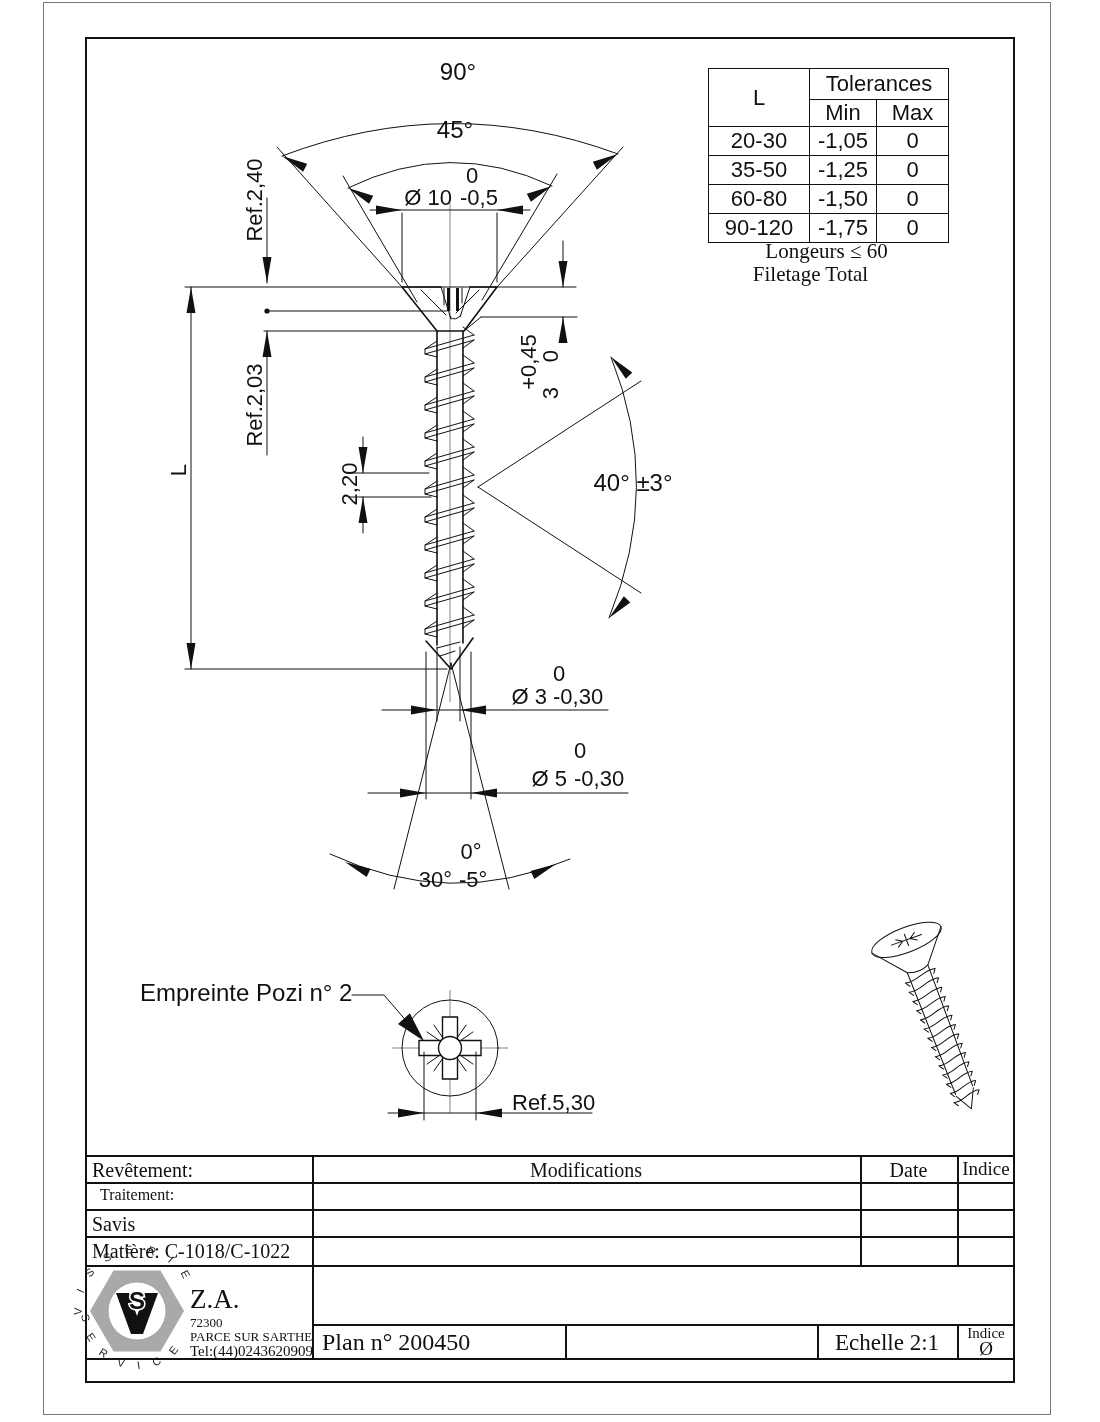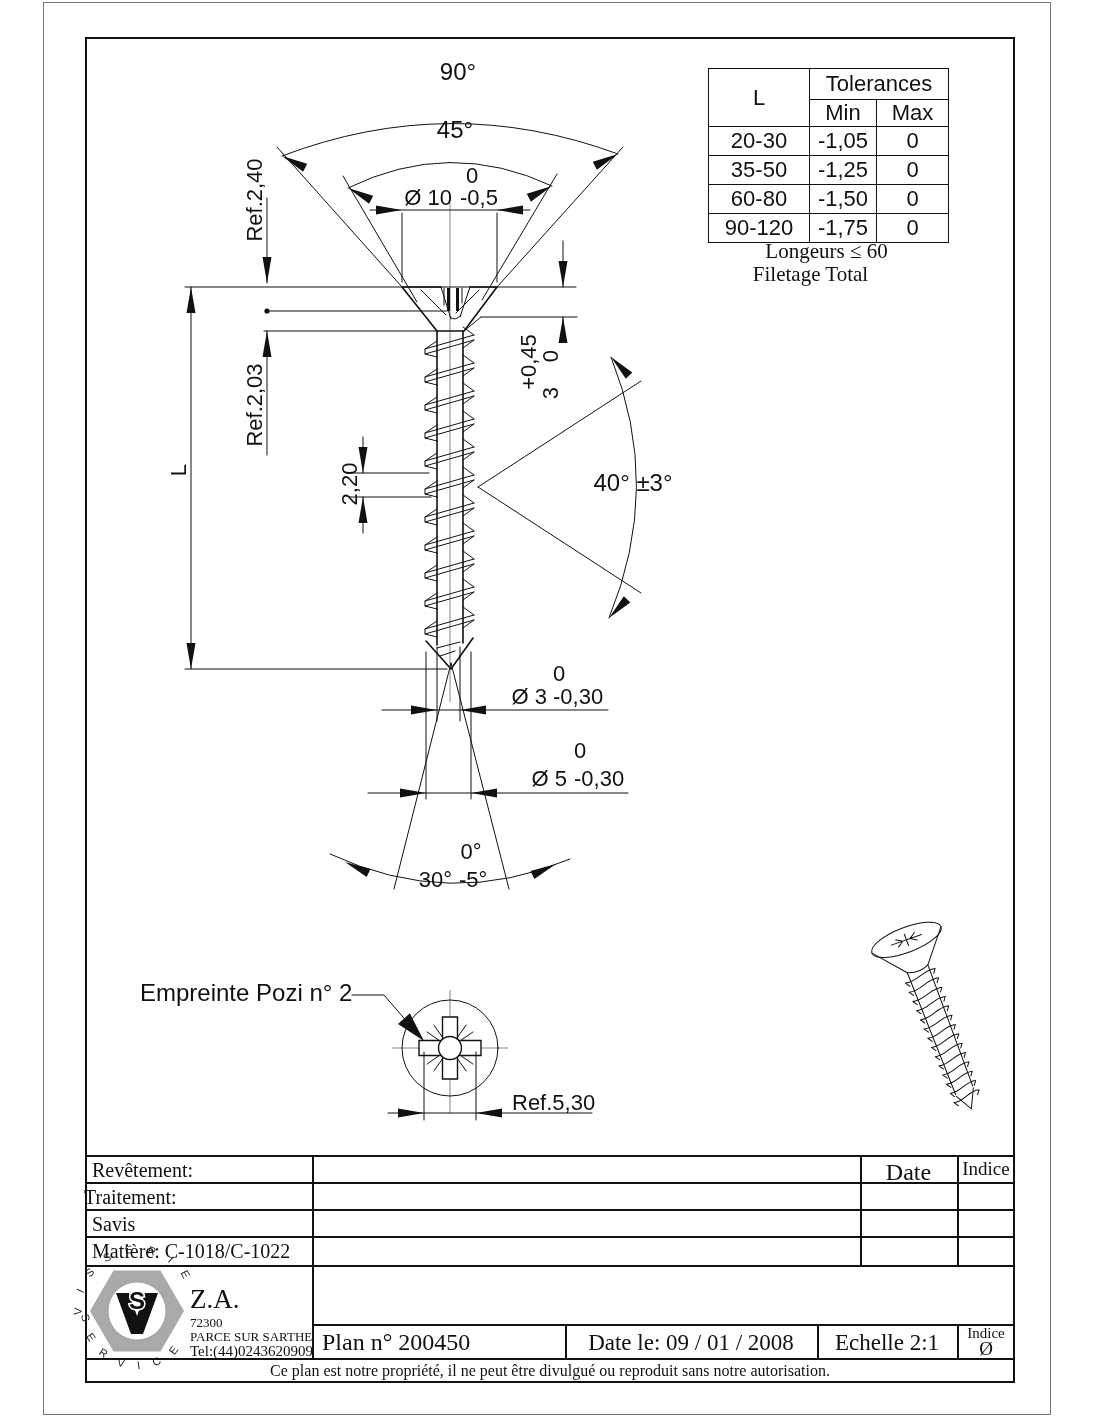--- a/index.html
+++ b/index.html
@@ -226,33 +226,32 @@
   <div class="line" style="left:85px;top:1358px;width:930px;height:2px"></div>
 
   <div class="line" style="left:312px;top:1155px;width:1.5px;height:203px"></div>
   <div class="line" style="left:860px;top:1155px;width:1.5px;height:110px"></div>
   <div class="line" style="left:957px;top:1155px;width:1.5px;height:110px"></div>
   <div class="line" style="left:565px;top:1324px;width:1.5px;height:34px"></div>
   <div class="line" style="left:817px;top:1324px;width:1.5px;height:34px"></div>
   <div class="line" style="left:957px;top:1324px;width:1.5px;height:34px"></div>
 
   <div class="tb-text" style="left:92px;top:1159px;font-size:20px">Revêtement:</div>
-  <div class="tb-text" style="left:84px;top:1186px;font-size:20px">Traitement:</div>
+  <div class="tb-text" style="left:100px;top:1186px;font-size:16px">Traitement:</div>
   <div class="tb-text" style="left:92px;top:1213px;font-size:20px">Savis</div>
   <div class="tb-text" style="left:92px;top:1240px;font-size:20px">Matière: C-1018/C-1022</div>
 
-  <div class="tb-text ctr" style="left:860px;top:1159px;width:97px;font-size:24px">Date</div>
+  <div class="tb-text ctr" style="left:312px;top:1159px;width:548px;font-size:20px">Modifications</div>
+  <div class="tb-text ctr" style="left:860px;top:1159px;width:97px;font-size:20px">Date</div>
   <div class="tb-text ctr" style="left:957px;top:1159px;width:58px;font-size:19px">Indice</div>
 
   <div class="tb-text" style="left:190px;top:1285px;font-size:27px">Z.A.</div>
   <div class="tb-text" style="left:190px;top:1316px;font-size:13px">72300</div>
   <div class="tb-text" style="left:190px;top:1330px;font-size:13px">PARCE SUR SARTHE</div>
   <div class="tb-text" style="left:190px;top:1343px;font-size:15px">Tel:(44)0243620909</div>
 
   <div class="tb-text" style="left:322px;top:1329px;font-size:24px">Plan n° 200450</div>
-  <div class="tb-text ctr" style="left:565px;top:1330px;width:252px;font-size:23px">Date le: 09 / 01 / 2008</div>
   <div class="tb-text ctr" style="left:817px;top:1330px;width:140px;font-size:23px">Echelle 2:1</div>
   <div class="tb-text ctr" style="left:957px;top:1325px;width:58px;font-size:15px">Indice</div>
   <div class="tb-text ctr" style="left:957px;top:1339px;width:58px;font-size:19px">Ø</div>
 
-  <div class="tb-text ctr" style="left:85px;top:1362px;width:930px;font-size:16px">Ce plan est notre propriété, il ne peut être divulgué ou reproduit sans notre autorisation.</div>
 
 </div>
 
 </body></html>

